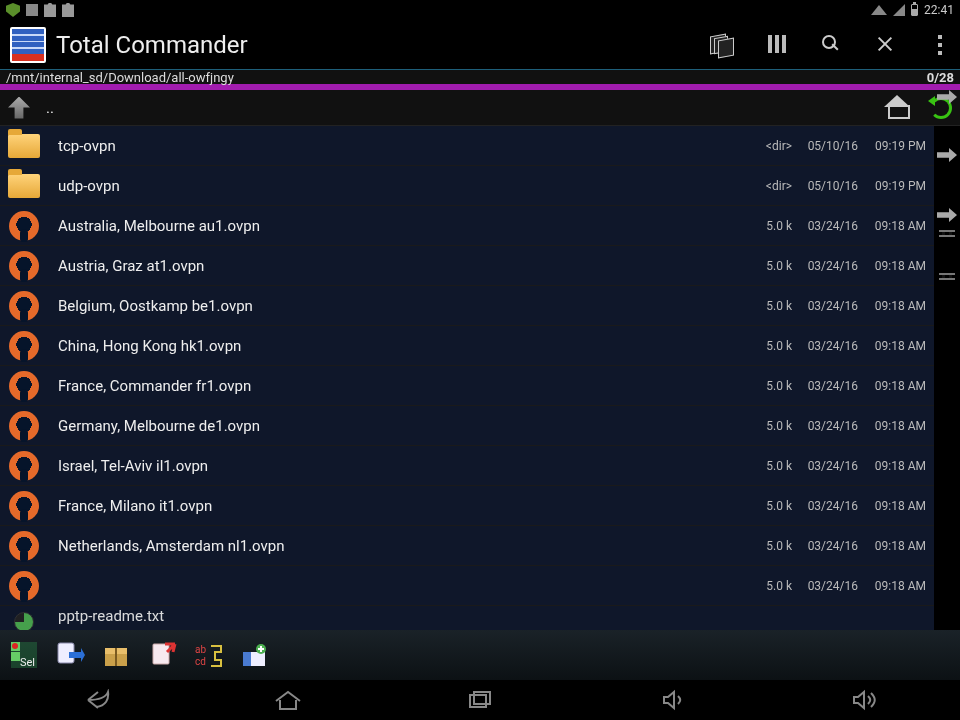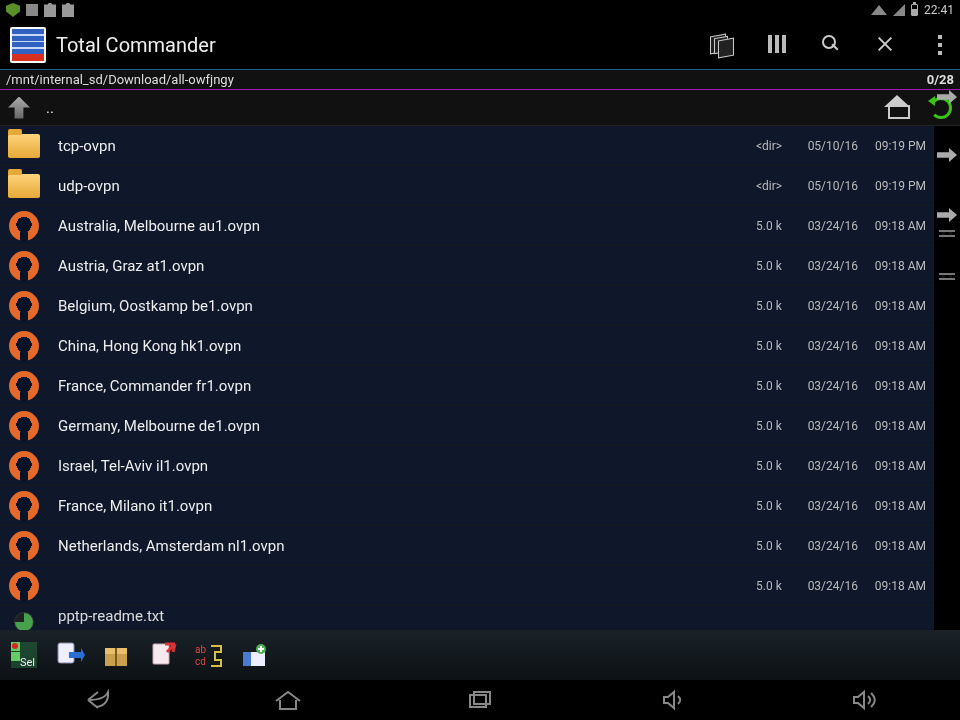--- a/index.html
+++ b/index.html
@@ -12,41 +12,41 @@
   .clip { width: 12px; height: 14px; background: #999; clip-path: polygon(0 10%,30% 10%,40% 0,60% 0,70% 10%,100% 10%,100% 100%,0 100%); }
   .wifi { width: 0; height: 0; border-left: 8px solid transparent; border-right: 8px solid transparent; border-bottom: 10px solid #888; }
   .signal { width: 0; height: 0; border-bottom: 12px solid #888; border-left: 12px solid transparent; }
   .batt { width: 7px; height: 12px; border: 1px solid #aaa; border-radius: 1px; position: relative; display:inline-block; }
   .batt::before { content:""; position:absolute; top:-3px; left:1px; width:3px; height:2px; background:#aaa; }
   .batt::after { content:""; position:absolute; bottom:0; left:0; right:0; height:60%; background:#aaa; }
 
   
   .app-bar { height: 50px; background: #000; display: flex; align-items: center; padding: 0 10px; border-bottom: 1px solid #1e5f7a; }
   .app-icon { width: 36px; height: 36px; margin-right: 10px; background: linear-gradient(180deg,#3060c0 0%,#3060c0 15%,#c8d8f8 15%,#c8d8f8 21%,#3060c0 21%,#3060c0 36%,#c8d8f8 36%,#c8d8f8 42%,#3060c0 42%,#3060c0 57%,#c8d8f8 57%,#c8d8f8 63%,#3060c0 63%,#3060c0 78%,#d83020 78%,#d83020 100%); border: 2px solid #fff; border-radius: 2px; }
-  .app-title { font-size: 20px; color: #eee; }
+  .app-title { font-size: 24px; color: #eee; }
   .app-actions { margin-left: auto; display: flex; align-items: center; gap: 34px; }
   .act { width: 20px; height: 20px; display: inline-block; }
   .stack { position: relative; }
   .stack::before, .stack::after, .stack span { content:""; position:absolute; width:14px; height:16px; border:1px solid #ccc; background:#222; transform: skewY(-10deg); }
   .stack::before { left:-4px; top:0; }
   .stack span   { left:0;  top:2px; }
   .stack::after { left:4px; top:4px; }
   .bars3 { display:flex; gap:3px; }
   .bars3 i { width:4px; height:18px; background:#bbb; display:block; }
   .mag { position: relative; }
   .mag::before { content:""; position:absolute; width:10px; height:10px; border:2px solid #ccc; border-radius:50%; left:0; top:0; }
   .mag::after { content:""; position:absolute; width:8px; height:2px; background:#ccc; transform:rotate(45deg); left:9px; top:11px; }
   .xbtn { position:relative; }
   .xbtn::before, .xbtn::after { content:""; position:absolute; width:18px; height:2px; background:#ccc; top:8px; left:0; }
   .xbtn::before { transform:rotate(45deg);} .xbtn::after{ transform:rotate(-45deg);}
   .menu3 { display:flex; flex-direction:column; gap:4px; align-items:center; justify-content:center; }
   .menu3 i { width:4px; height:4px; background:#bbb; display:block; }
 
   
-  .path-bar { height: 20px; background:#111; display:flex; align-items:center; padding:0 6px; font-size:13px; color:#ddd; border-bottom:1px solid #a21caf; }
+  .path-bar { height: 20px; background:#111; display:flex; align-items:center; padding:0 6px; font-size:13px; color:#ddd; border-bottom:6px solid #a21caf; }
   .counter { margin-left:auto;font-weight:bold; }
 
   
   .nav-row { height: 36px; background:#111; display:flex; align-items:center; padding:0 8px; border-bottom:1px solid #222; }
   .up-arrow { width:22px; height:22px; background: linear-gradient(180deg,#aaa,#666); clip-path: polygon(50% 0,100% 50%,70% 50%,70% 100%,30% 100%,30% 50%,0 50%); margin-right:16px; }
   .up-label { font-size:15px; color:#eee; }
   .nav-right { margin-left:auto; display:flex; gap:20px; align-items:center; }
   .home { position:relative; width:26px; height:22px; }
   .home::before { content:""; position:absolute; bottom:0; left:4px; width:18px; height:12px; border:2px solid #ccc; border-top:none; }
   .home::after { content:""; position:absolute; top:-2px; left:0; width:0; height:0; border-left:13px solid transparent; border-right:13px solid transparent; border-bottom:12px solid transparent; border-bottom-color:#ccc; }
@@ -67,21 +67,21 @@
   .file-list { position:absolute; top:126px; left:0; right:26px; bottom:90px; overflow:hidden; background:#0f172a; }
   .row { height:40px; display:flex; align-items:center; padding-left:6px; border-bottom:1px solid #1a1a1a; }
   .row-icon { width:36px; height:32px; display:flex; align-items:center; justify-content:center; margin-right:16px; }
   .folder-ic { width:32px; height:24px; background: linear-gradient(180deg,#ffd37a,#e6a838); border-radius:2px; position:relative; }
   .folder-ic::before { content:""; position:absolute; top:-5px; left:0; width:14px; height:6px; background:#e6a838; border-radius:2px 2px 0 0; }
   .ovpn-ic { width:30px; height:30px; border-radius:50%; background: radial-gradient(circle at 50% 45%, #06142a 0 34%, #e56a2a 34% 100%); position:relative; }
   .ovpn-ic::after { content:""; position:absolute; bottom:-1px; left:50%; transform:translateX(-50%); width:8px; height:13px; background:#06142a; border-radius:4px 4px 3px 3px; }
   .txt-ic { width:20px; height:20px; border-radius:50%; background: conic-gradient(#4caf50 0 270deg, #222 270deg); border:1px solid #333; }
   .row-name { font-size:15px; color:#eee; }
   .row-meta { margin-left:auto; display:flex; gap:8px; font-size:12px; color:#bbb; padding-right:8px; align-items:baseline; }
-  .row-meta .size { min-width:36px; text-align:left; }
+  .row-meta .size { min-width:36px; text-align:right; }
   .row-meta .date { min-width:58px; text-align:right; }
   .row-meta .time { min-width:60px; text-align:right; }
   .row.partial { height:20px; border-bottom:none; opacity:.9;}
   .row.partial .row-icon{height:18px;}
   .row.partial .ovpn-ic, .row.partial .txt-ic{ transform: translateY(6px); }
 
   
   .toolbar { position:absolute; left:0; right:0; bottom:40px; height:50px; background: linear-gradient(180deg,#1a2228,#0c1114); display:flex; align-items:center; padding:0 4px; gap:6px; }
   .tbtn { width:40px; height:40px; display:flex; align-items:center; justify-content:center; border-radius:2px; }
   .tbtn svg { display:block; }

